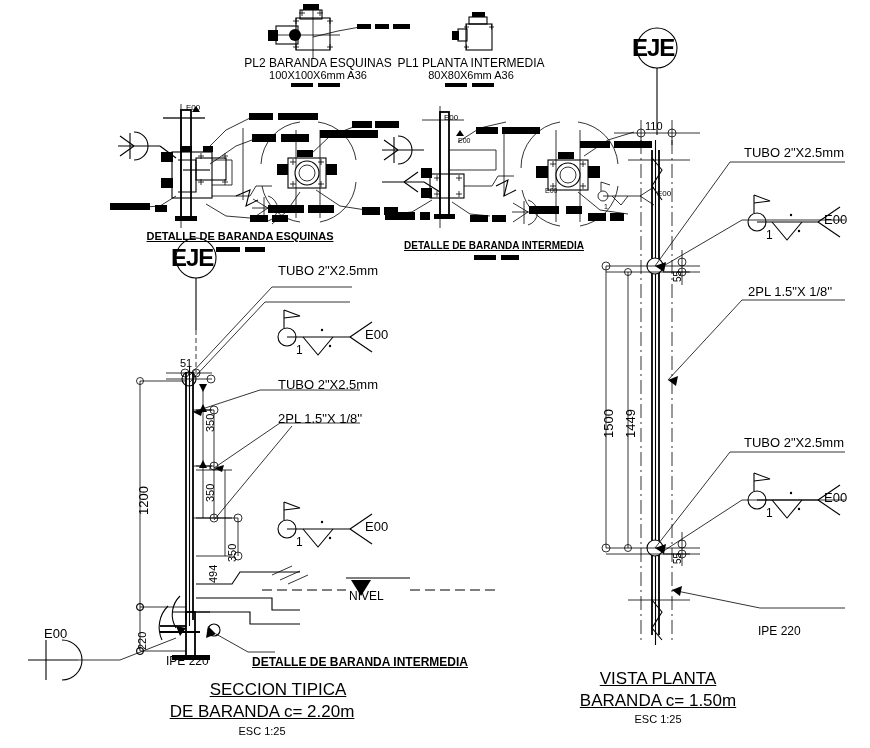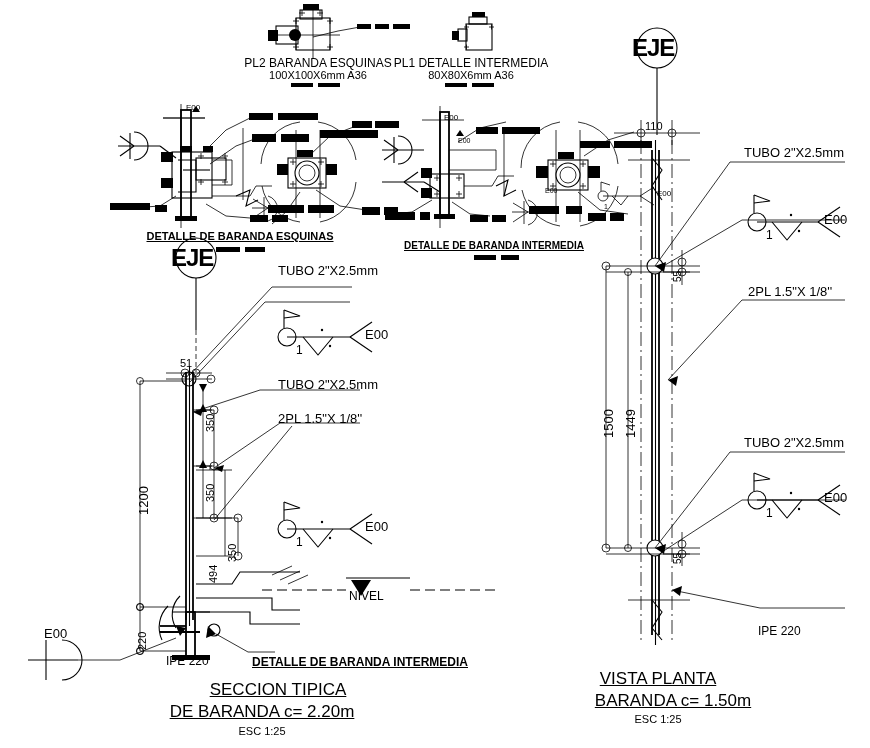--- a/index.html
+++ b/index.html
@@ -85,21 +85,21 @@
 
   <div class="blockbar" style="left:357px;top:24px;width:14px;height:5px;"></div>
   <div class="blockbar" style="left:375px;top:24px;width:14px;height:5px;"></div>
   <div class="blockbar" style="left:393px;top:24px;width:17px;height:5px;"></div>
 
   <div class="lbl t12 ctr" style="left:318px;top:57px;">PL2 BARANDA ESQUINAS</div>
   <div class="lbl t11 ctr" style="left:318px;top:70px;">100X100X6mm  A36</div>
   <div class="blockbar" style="left:291px;top:83px;width:22px;height:4px;"></div>
   <div class="blockbar" style="left:318px;top:83px;width:22px;height:4px;"></div>
 
-  <div class="lbl t12 ctr" style="left:471px;top:57px;">PL1 DETALLE INTERMEDIA</div>
+  <div class="lbl t12 ctr" style="left:471px;top:57px;">PL1 PLANTA INTERMEDIA</div>
   <div class="lbl t11 ctr" style="left:471px;top:70px;">80X80X6mm  A36</div>
   <div class="blockbar" style="left:445px;top:83px;width:22px;height:4px;"></div>
   <div class="blockbar" style="left:472px;top:83px;width:22px;height:4px;"></div>
 
   <svg width="870" height="748">
 
     <g class="ln med">
       <line x1="118" y1="146" x2="160" y2="146"></line>
       <path d="M134,132 A14,14 0 0 1 134,160"></path>
       <line x1="130" y1="133" x2="130" y2="159"></line>
@@ -600,16 +600,16 @@
   <div class="lbl t13" style="left:744px;top:436px;">TUBO 2"X2.5mm</div>
 
   <div class="lbl t13" style="left:824px;top:213px;">E00</div>
   <div class="lbl t12" style="left:766px;top:229px;">1</div>
   <div class="lbl t13" style="left:824px;top:491px;">E00</div>
   <div class="lbl t12" style="left:766px;top:507px;">1</div>
 
   <div class="lbl t12" style="left:758px;top:625px;">IPE 220</div>
 
   <div class="lbl t17 ul ctr" style="left:658px;top:670px;">VISTA PLANTA</div>
-  <div class="lbl t17 ul ctr" style="left:658px;top:692px;margin-left:15px;">BARANDA c= 1.50m</div>
+  <div class="lbl t17 ul ctr" style="left:658px;top:692px;">BARANDA c= 1.50m</div>
   <div class="lbl t11 ctr" style="left:658px;top:714px;">ESC 1:25</div>
 
 </div>
 
 </body></html>

